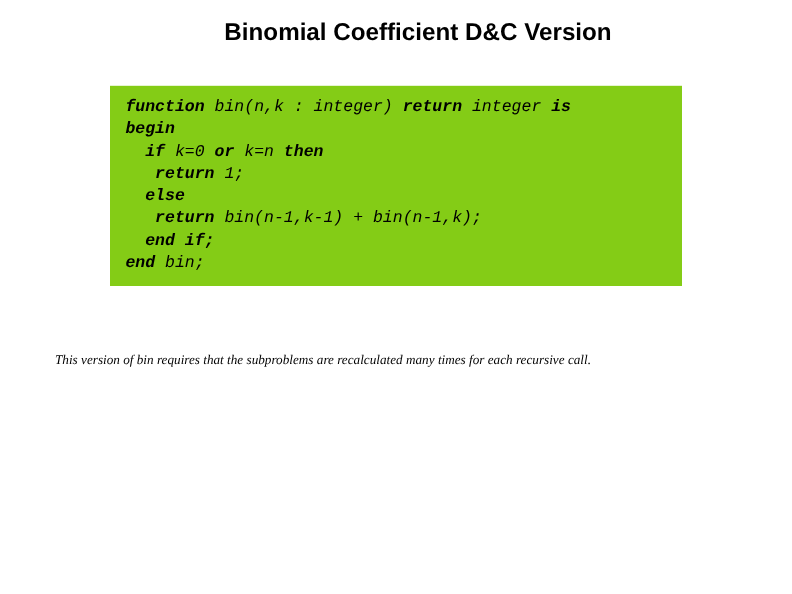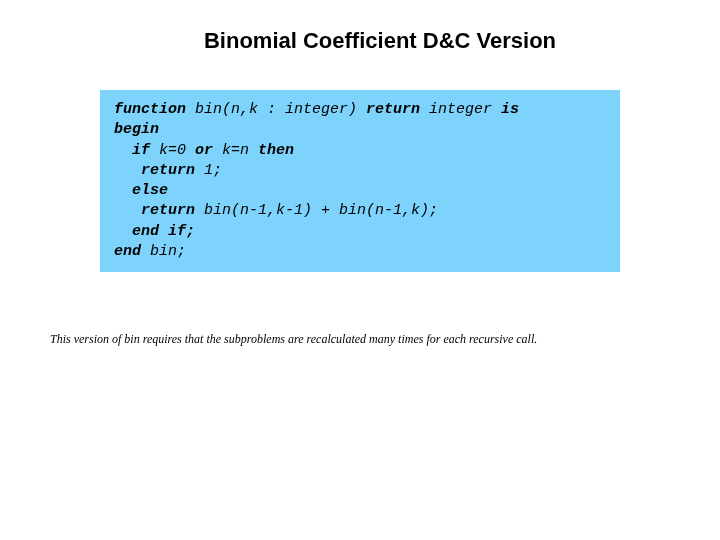--- a/index.html
+++ b/index.html
@@ -8,27 +8,27 @@
       height: 540px;
       background: #ffffff;
       font-family: Arial, Helvetica, sans-serif;
       position: relative;
     }
     .title {
       text-align: center;
       font-size: 22px;
       font-weight: bold;
       color: #000;
-      padding-top: 28px;
+      padding-top: 16px;
       padding-left: 40px;
     }
     .code-block {
       margin: 36px auto 0 auto;
       width: 520px;
-      background: #7dd3fc;
+      background: #84cc16;
       padding: 10px 14px 10px 14px;
       font-family: "Courier New", Courier, monospace;
       font-size: 15px;
       font-style: italic;
       line-height: 1.35;
       color: #000;
       white-space: pre;
     }
     .code-block .kw { font-weight: bold; }
     .caption {

